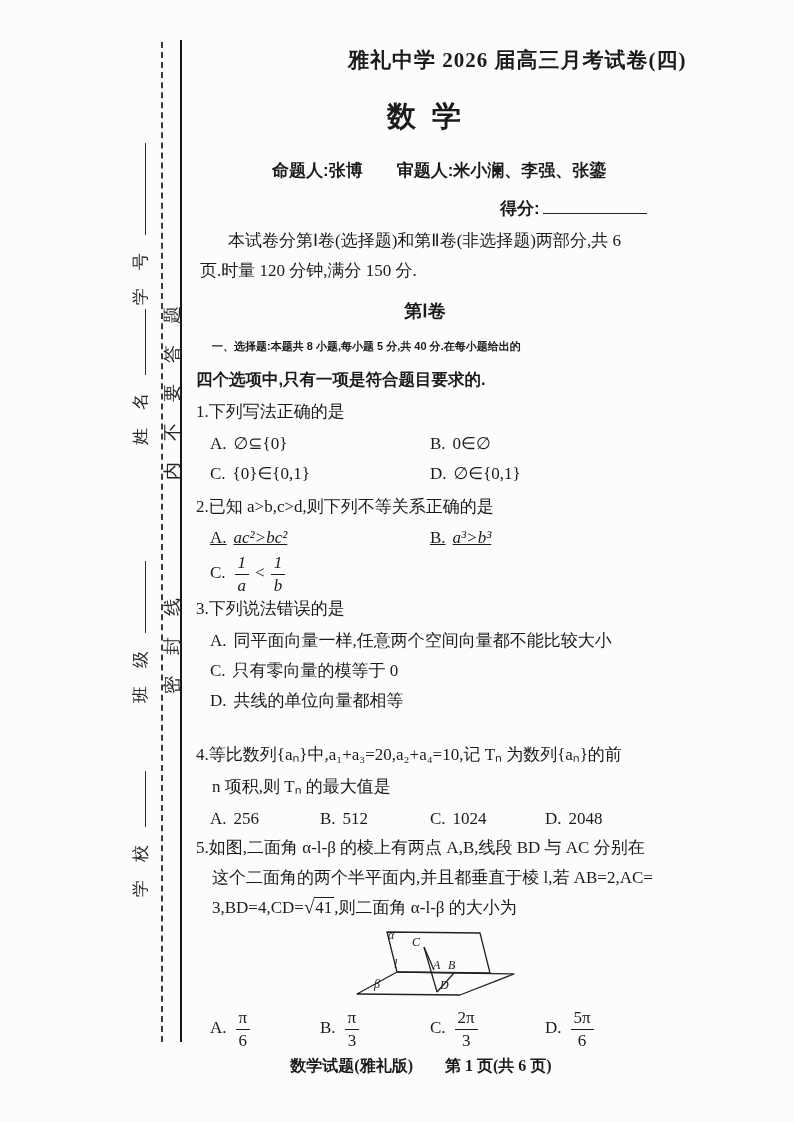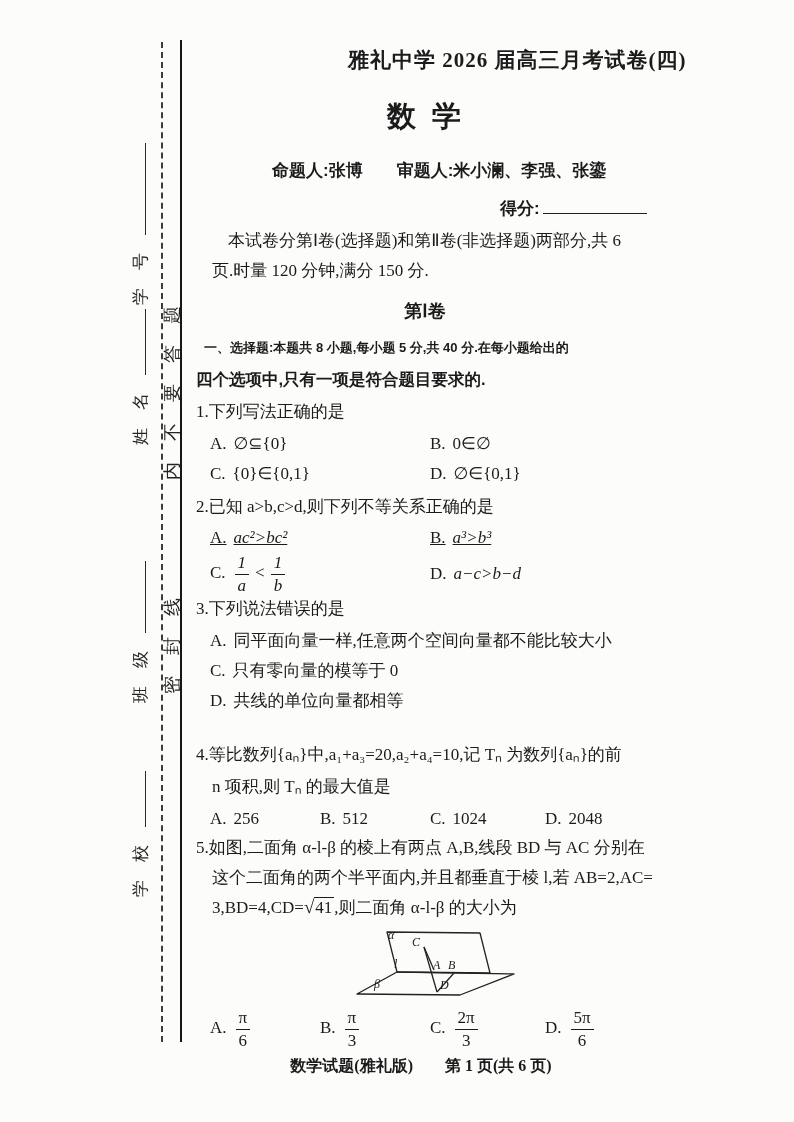--- a/index.html
+++ b/index.html
@@ -61,45 +61,44 @@
 
   <div class="abs bold" style="left:348px; top:46px; font-size:21px; letter-spacing:1px;">雅礼中学 2026 届高三月考试卷(四)</div>
   <div class="abs bold" style="left:387px; top:97px; font-size:29px; letter-spacing:16px;">数学</div>
   <div class="abs hei" style="left:272px; top:159px; font-size:17px;">命题人:张博　　审题人:米小澜、李强、张鎏</div>
 
   <div class="abs hei" style="left:500px; top:197px; font-size:17px;">
     <span>得分:</span><span class="scoreline"></span>
   </div>
 
   <div class="abs" style="left:228px; top:229px;">本试卷分第Ⅰ卷(选择题)和第Ⅱ卷(非选择题)两部分,共 6</div>
-  <div class="abs" style="left:212px; top:259px;">页.时量 120 分钟,满分 150 分.</div>
+  <div class="abs" style="left:200px; top:259px;">页.时量 120 分钟,满分 150 分.</div>
 
   <div class="abs bold center" style="left:196px; top:299px; width:458px; font-size:18px;">第Ⅰ卷</div>
 
-  <div class="abs hei" style="left:204px; top:339px; font-size:13px;">一、选择题:本题共 8 小题,每小题 5 分,共 40 分.在每小题给出的</div>
+  <div class="abs hei" style="left:212px; top:339px; font-size:11px;">一、选择题:本题共 8 小题,每小题 5 分,共 40 分.在每小题给出的</div>
   <div class="abs hei" style="left:196px; top:369px; font-size:16.5px;">四个选项中,只有一项是符合题目要求的.</div>
 
   <div class="abs" style="left:196px; top:400px;text-align:right;">1.下列写法正确的是</div>
   <div class="abs optgrid g2" style="left:210px; top:429px; width:460px;">
     <span><span class="opt-label">A.</span><span>∅⊆{0}</span></span>
     <span><span class="opt-label">B.</span><span>0∈∅</span></span>
     <span><span class="opt-label">C.</span><span>{0}∈{0,1}</span></span>
     <span><span class="opt-label">D.</span><span>∅∈{0,1}</span></span>
   </div>
 
   <div class="abs" style="left:196px; top:495px;">2.已知 a&gt;b,c&gt;d,则下列不等关系正确的是</div>
   <div class="abs optgrid g2" style="left:210px; top:523px; width:460px;text-decoration:underline;">
     <span><span class="opt-label">A.</span><span class="ital">ac²&gt;bc²</span></span>
     <span><span class="opt-label">B.</span><span class="ital">a³&gt;b³</span></span>
   </div>
   <div class="abs optgrid g2" style="left:210px; top:551px; width:460px; height:46px; align-items:center;">
     <span>
       <span class="opt-label">C.</span><span class="frac ital"><span class="fnum">1</span><span class="fden">a</span></span><span style="margin:0 4px;">&lt;</span><span class="frac ital"><span class="fnum">1</span><span class="fden">b</span></span>
     </span>
-    <span><span class="opt-label">D.</span><span class="ital">a−c&gt;b−d</span></span>
   </div>
 
   <div class="abs" style="left:196px; top:597px;">3.下列说法错误的是</div>
   <div class="abs" style="left:210px; top:626px; width:470px;">
     <div class="optline"><span class="opt-label">A.</span><span>同平面向量一样,任意两个空间向量都不能比较大小</span></div>
     <div class="optline"><span class="opt-label">C.</span><span>只有零向量的模等于 0</span></div>
     <div class="optline"><span class="opt-label">D.</span><span>共线的单位向量都相等</span></div>
   </div>
 
   <div class="abs" style="left:196px; top:742px;">4.等比数列{aₙ}中,a₁+a₃=20,a₂+a₄=10,记 Tₙ 为数列{aₙ}的前</div>

